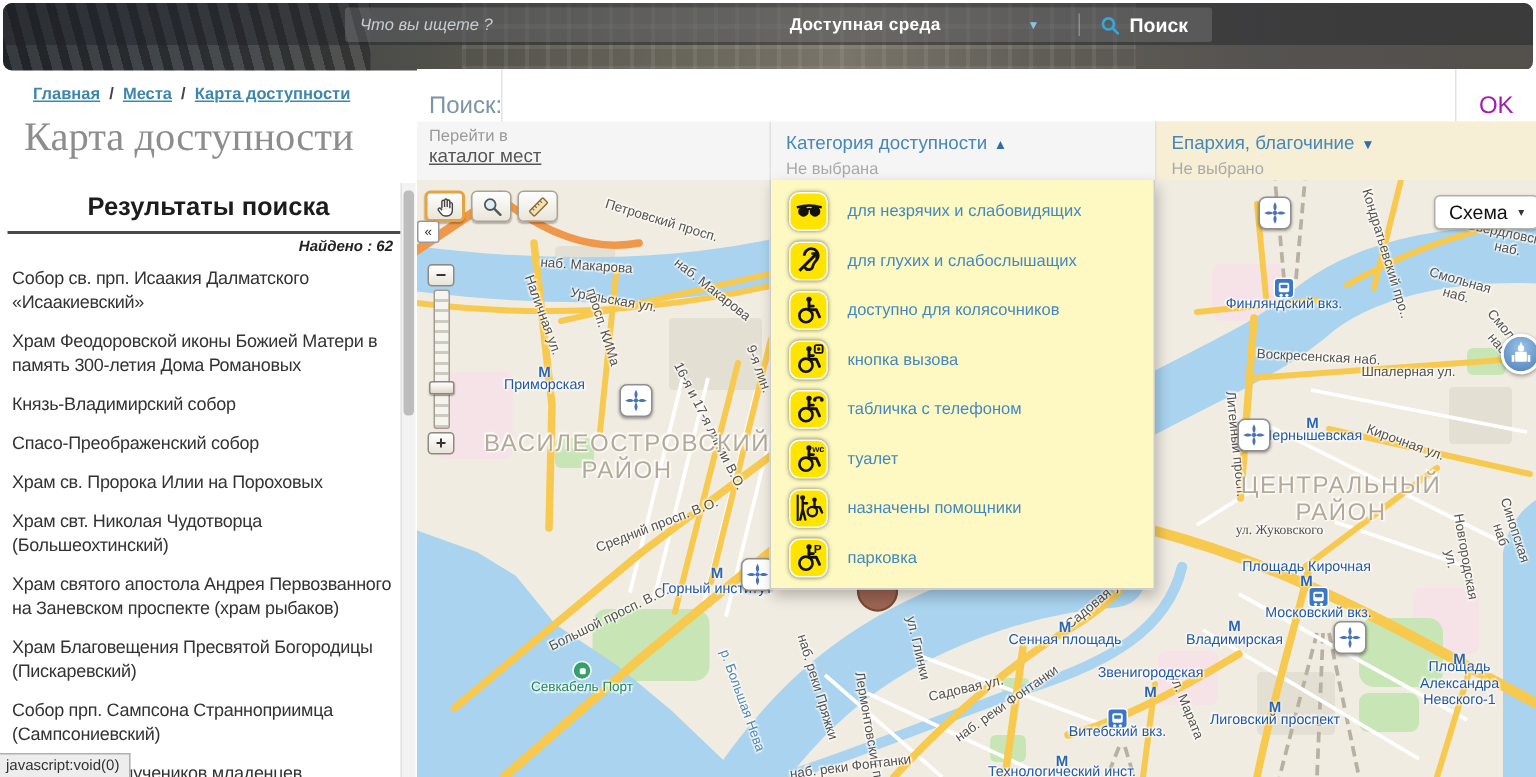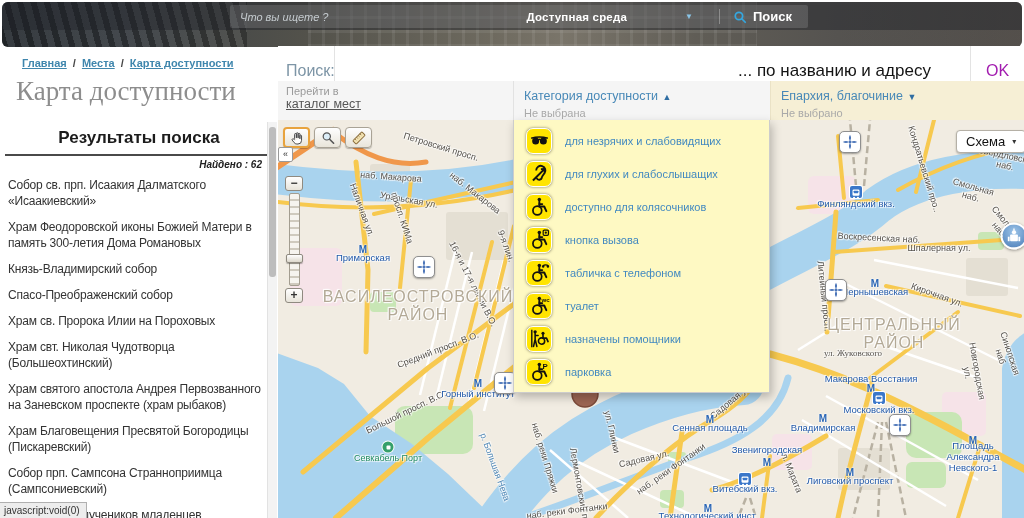--- a/index.html
+++ b/index.html
@@ -119,21 +119,20 @@
   <span class="sb-btn">Поиск</span>
 </div>
 
 <div class="breadcrumbs"><a>Главная</a><span class="bc-sep"> / </span><a>Места</a><span class="bc-sep"> / </span><a>Карта доступности</a></div>
 <div class="page-title">Карта доступности</div>
 
 <div class="row1">
   <div class="search-label">Поиск:</div>
   <div class="vline"></div>
   <div class="r1-spacer"></div>
-  <input class="search-value" readonly="" value="... по названию и адресу" style="">
   <div class="vline"></div>
   <div class="okcell">OK</div>
 </div>
 <div class="row2">
   <div class="cat-cell">
     <div class="cat-line1">Перейти в</div>
     <div class="cat-line2">каталог мест</div>
   </div>
   <div class="filter-cell">
     <div><span class="filter-label">Категория доступности</span>
@@ -325,21 +324,21 @@
       <div class="map-label district" style="left: 616px; top: 214px; transform: translate(-50%, -50%) rotate(0deg);">ЦЕНТРАЛЬНЫЙ
 РАЙОН</div>
       <div class="map-label metro" style="left: 85px; top: 138px; transform: translate(-50%, -50%) rotate(0deg);">Приморская</div>
       <div class="m-badge" style="left: 85px; top: 129px;">М</div>
       <div class="map-label metro" style="left: 200px; top: 274px; transform: translate(-50%, -50%) rotate(0deg);">Горный институт</div>
       <div class="m-badge" style="left: 200px; top: 263px;">М</div>
       <div class="map-label metro" style="left: 432px; top: 308px; transform: translate(-50%, -50%) rotate(0deg);">Сенная площадь</div>
       <div class="m-badge" style="left: 432px; top: 299px;">М</div>
       <div class="map-label metro" style="left: 489px; top: 330px; transform: translate(-50%, -50%) rotate(0deg);">Звенигородская</div>
       <div class="m-badge" style="left: 489px; top: 342px;">М</div>
-      <div class="map-label metro" style="left: 593px; top: 259px; transform: translate(-50%, -50%) rotate(0deg);">Макарова Восстания</div>
+      <div class="map-label metro" style="left: 593px; top: 259px; transform: translate(-50%, -50%) rotate(0deg);">Площадь Кирочная</div>
       <div class="m-badge" style="left: 593px; top: 268px;">М</div>
       <div class="map-label metro" style="left: 545px; top: 308px; transform: translate(-50%, -50%) rotate(0deg);">Владимирская</div>
       <div class="m-badge" style="left: 545px; top: 298px;">М</div>
       <div class="map-label metro" style="left: 597px; top: 172px; transform: translate(-50%, -50%) rotate(0deg);">Чернышевская</div>
       <div class="m-badge" style="left: 597px; top: 163px;">М</div>
       <div class="map-label metro" style="left: 572px; top: 361px; transform: translate(-50%, -50%) rotate(0deg);">Лиговский проспект</div>
       <div class="m-badge" style="left: 572px; top: 352px;">М</div>
       <div class="map-label metro" style="left: 695px; top: 337px; transform: translate(-50%, -50%) rotate(0deg);">Площадь Александра
 Невского-1</div>
       <div class="m-badge" style="left: 695px; top: 320px;">М</div>

